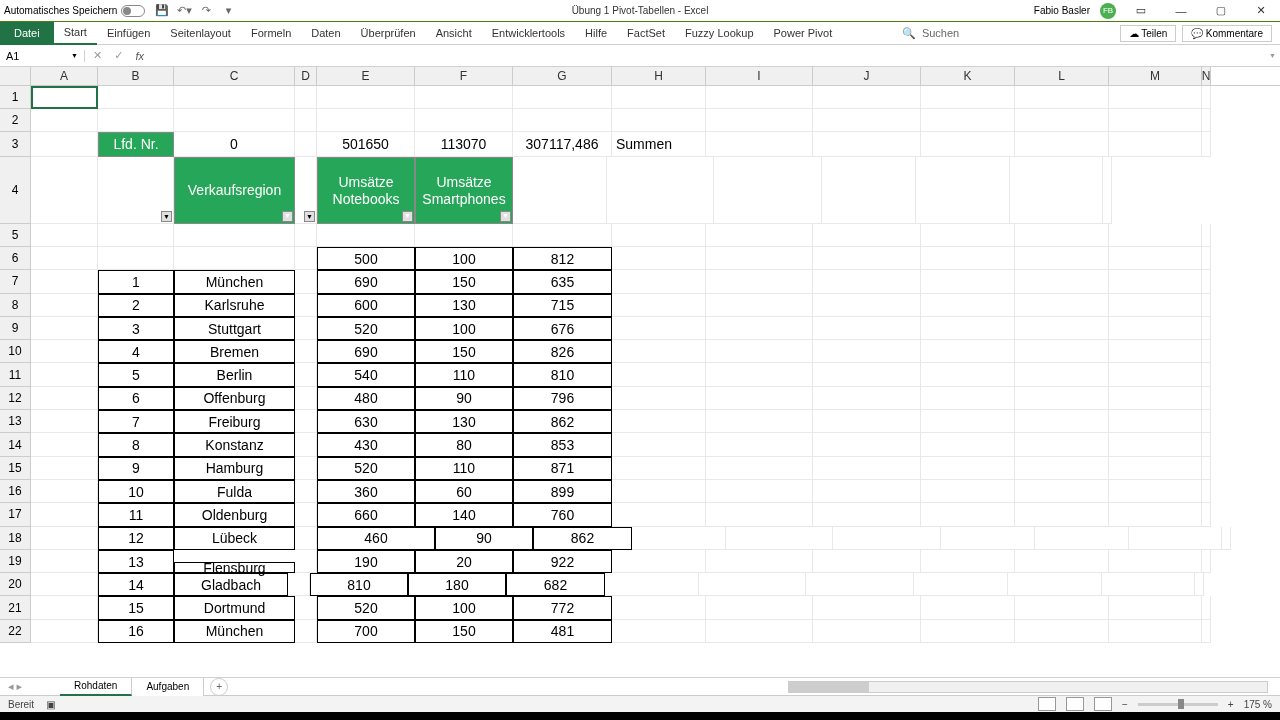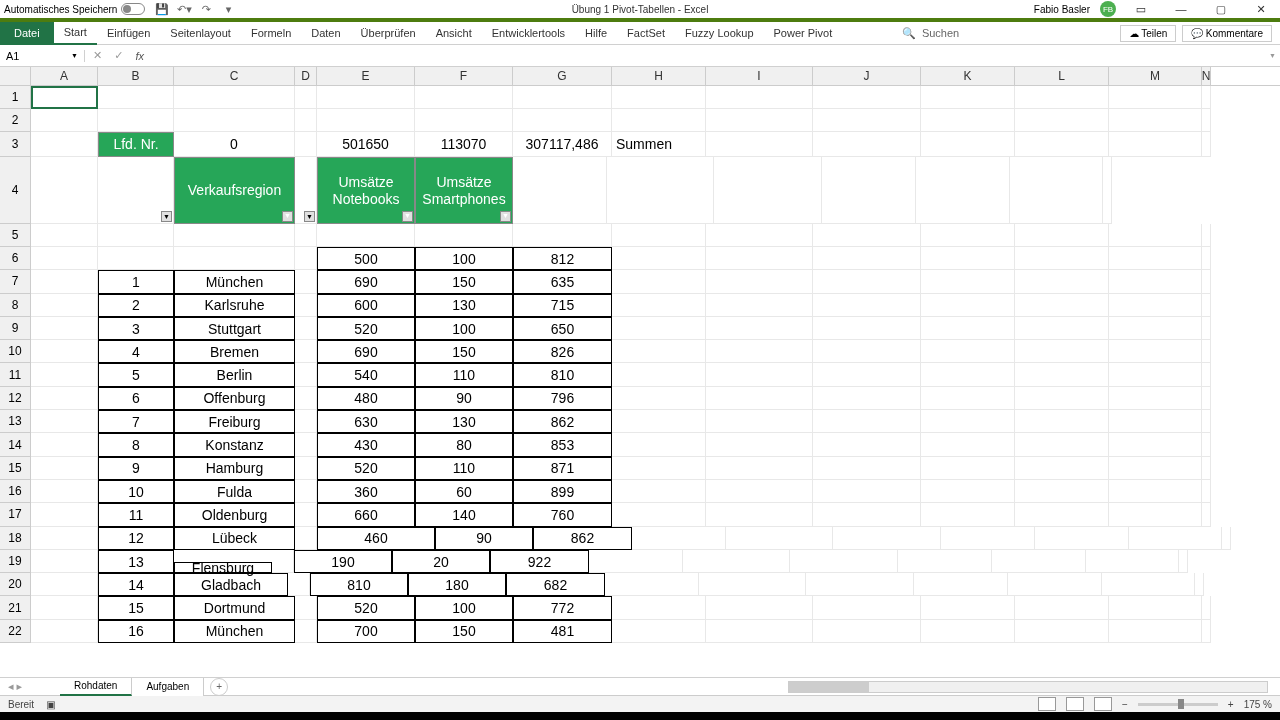--- a/index.html
+++ b/index.html
@@ -1,17 +1,17 @@
 <!DOCTYPE html>
 <html><head>
 <meta charset="utf-8">
 <style>
 *{margin:0;padding:0;box-sizing:border-box;font-family:'Segoe UI',Arial,sans-serif}
 body{background:#fff;font-size:11px;overflow:hidden;width:1280px;height:720px;position:relative}
-.titlebar{height:22px;background:#fff;display:flex;align-items:center;padding:0 4px;border-bottom:4px solid #4d7c0f}
+.titlebar{height:22px;background:#fff;display:flex;align-items:center;padding:0 4px;border-bottom:1px solid #4d7c0f}
 .autosave{display:flex;align-items:center;gap:4px;font-size:10px}
 .toggle{width:24px;height:12px;border:1px solid #888;border-radius:6px;position:relative;background:#fff}
 .toggle::after{content:"";position:absolute;width:8px;height:8px;border-radius:50%;background:#888;top:1px;left:1px}
 .qat{display:flex;gap:8px;margin-left:10px;align-items:center}
 .qat-icon{width:14px;height:14px;display:flex;align-items:center;justify-content:center;color:#666}
 .title-center{position:absolute;left:50%;transform:translateX(-50%);font-size:10px;color:#333}
 .title-right{margin-left:auto;display:flex;align-items:center;gap:10px}
 .user-badge{width:16px;height:16px;background:#4caf50;border-radius:50%;color:#fff;font-size:8px;display:flex;align-items:center;justify-content:center}
 .win-btn{width:30px;height:18px;display:flex;align-items:center;justify-content:center;color:#333}
 .ribbon{height:23px;background:#fff;display:flex;align-items:center;border-bottom:1px solid #d0d0d0}
@@ -282,21 +282,21 @@
         <div class="cell" style="width: 9px;"></div>
       </div>
       <div class="row" style="height: 23.3px;">
         <div class="row-h">9</div>
         <div class="cell" style="width: 67px;"></div>
         <div class="cell bord center" style="width: 76px;">3</div>
         <div class="cell bord center" style="width: 121px;">Stuttgart</div>
         <div class="cell" style="width: 22px;"></div>
         <div class="cell bord center" style="width: 98px;">520</div>
         <div class="cell bord center" style="width: 98px;">100</div>
-        <div class="cell bord center" style="width: 99px;">650</div>
+        <div class="cell bord center" style="width: 99px;">676</div>
         <div class="cell" style="width: 94px;"></div>
         <div class="cell" style="width: 107px;"></div>
         <div class="cell" style="width: 108px;"></div>
         <div class="cell" style="width: 94px;"></div>
         <div class="cell" style="width: 94px;"></div>
         <div class="cell" style="width: 93px;"></div>
         <div class="cell" style="width: 9px;"></div>
       </div>
       <div class="row" style="height: 23.3px;">
         <div class="row-h">10</div>
@@ -448,21 +448,21 @@
         <div class="cell" style="width: 108px;"></div>
         <div class="cell" style="width: 94px;"></div>
         <div class="cell" style="width: 94px;"></div>
         <div class="cell" style="width: 93px;"></div>
         <div class="cell" style="width: 9px;"></div>
       </div>
       <div class="row" style="height: 23.3px;">
         <div class="row-h">19</div>
         <div class="cell" style="width: 67px;"></div>
         <div class="cell bord center" style="width: 76px;">13</div>
-        <div class="cell bord center" style="width: 98px; margin-top: 12px;">Flensburg</div>
+        <div class="cell bord center" style="width: 121px; margin-top: 12px;">Flensburg</div>
         <div class="cell" style="width: 22px;"></div>
         <div class="cell bord center" style="width: 98px;">190</div>
         <div class="cell bord center" style="width: 98px;">20</div>
         <div class="cell bord center" style="width: 99px;">922</div>
         <div class="cell" style="width: 94px;"></div>
         <div class="cell" style="width: 107px;"></div>
         <div class="cell" style="width: 108px;"></div>
         <div class="cell" style="width: 94px;"></div>
         <div class="cell" style="width: 94px;"></div>
         <div class="cell" style="width: 93px;"></div>

